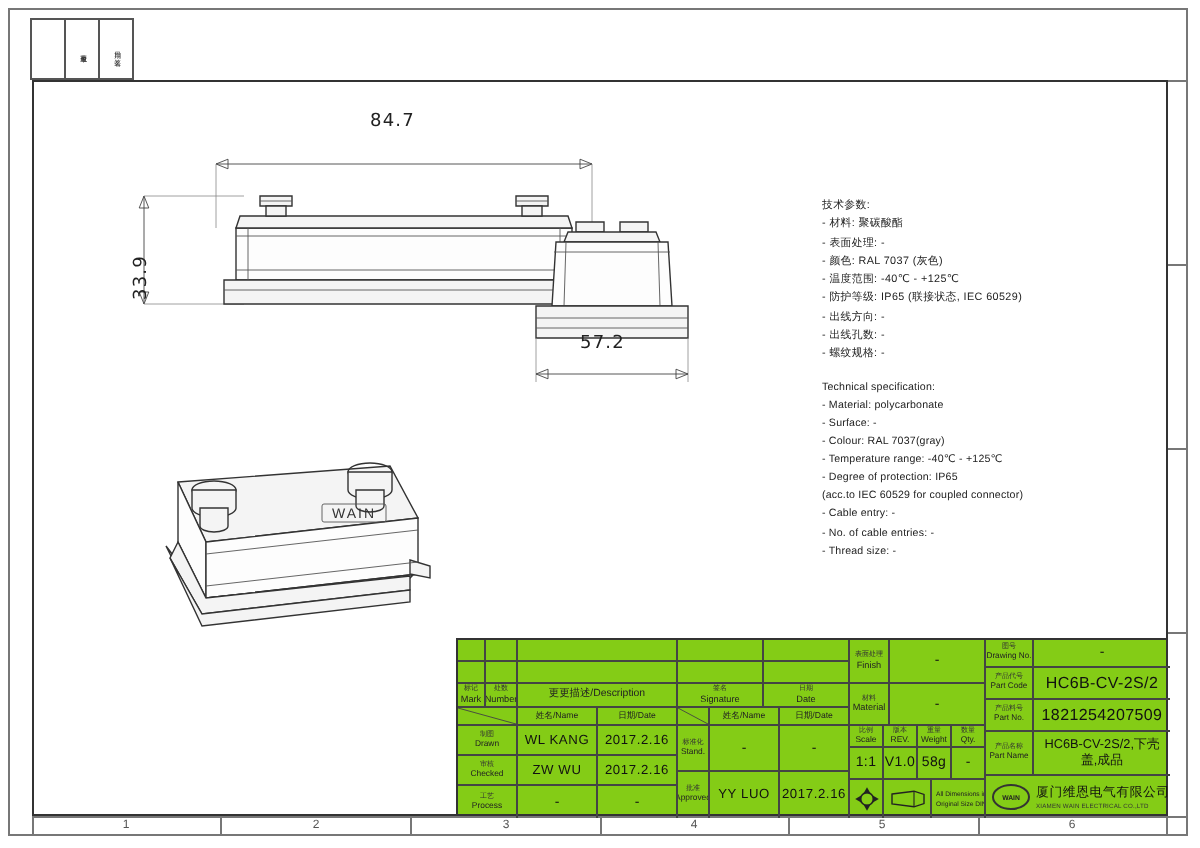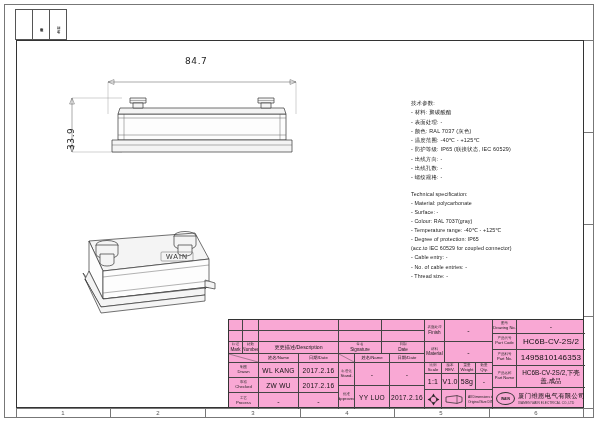--- a/index.html
+++ b/index.html
@@ -36,21 +36,21 @@
   .dim-text.vert{transform-origin:left top;transform:rotate(-90deg);}
 
   
   .specs{position:absolute;left:411px;top:99px;width:175px;font-size:5.2px;line-height:1.72;color:#222;}
   .specs .zh{font-size:5.4px;letter-spacing:.2px;}
   .specs .en{font-size:5.3px;letter-spacing:.1px;}
   .specs .gap{height:7px;}
   .specs div{white-space:nowrap;}
 
   
-  .tblock{position:absolute;left:228px;top:319px;width:356px;height:89px;border:1.2px solid #333;box-sizing:border-box;background:#f9a8d4;}
+  .tblock{position:absolute;left:228px;top:319px;width:356px;height:89px;border:1.2px solid #333;box-sizing:border-box;background:#84cc16;}
   .tb-cell{position:absolute;box-sizing:border-box;border-right:.7px solid #444;border-bottom:.7px solid #444;display:flex;flex-direction:column;align-items:center;justify-content:center;overflow:hidden;}
   .tb-cell.nb{border-bottom:none;}
   .tb-cell.nr{border-right:none;}
   .lbl-zh{font-size:3.5px;color:#333;line-height:1.1;white-space:nowrap;}
   .lbl-en{font-size:4.6px;color:#222;line-height:1.1;white-space:nowrap;}
   .val{font-size:7px;color:#111;white-space:nowrap;letter-spacing:.2px;}
   .val-xs{font-size:4.6px;color:#111;line-height:1.15;text-align:center;}
   .val-hand{font-size:6.6px;color:#111;white-space:nowrap;letter-spacing:.3px;}
   .dash{font-size:7px;color:#111;}
   .diag{position:absolute;left:0;top:0;width:100%;height:100%;pointer-events:none;}
@@ -134,20 +134,44 @@
       <line class="ln-thin" x1="158" y1="30.5" x2="174" y2="30.5"></line>
 
       <line class="ln-thin" x1="24" y1="44" x2="24" y2="70"></line>
       <line class="ln-thin" x1="180" y1="44" x2="180" y2="70"></line>
       <line class="ln-thin" x1="18" y1="65" x2="186" y2="65"></line>
     </svg>
     <div class="dim-text" style="left:85px;top:-14px;">84.7</div>
     <div class="dim-text vert" style="left:-34px;top:80px;">33.9</div>
   </div>
 
+  <div class="view" style="left:248px;top:105px;">
+    <svg width="130" height="95" viewBox="0 0 130 95">
+
+      <path class="fillcap" d="M40,6 L54,6 L54,11 L40,11 Z"></path>
+      <path class="fillcap" d="M62,6 L76,6 L76,11 L62,11 Z"></path>
+      <path class="fillcap" d="M36,11 L80,11 L82,16 L34,16 Z"></path>
+
+      <path class="fillbody" d="M30,16 L86,16 L88,48 L28,48 Z"></path>
+      <line class="ln-thin" x1="35" y1="16" x2="34" y2="48"></line>
+      <line class="ln-thin" x1="81" y1="16" x2="82" y2="48"></line>
+      <line class="ln-thin" x1="29" y1="21" x2="87" y2="21"></line>
+
+      <path class="fillcap" d="M20,48 L96,48 L96,64 L20,64 Z"></path>
+      <line class="ln-thin" x1="20" y1="54" x2="96" y2="54"></line>
+      <line class="ln-thin" x1="20" y1="59" x2="96" y2="59"></line>
+
+      <line class="extln" x1="20" y1="64" x2="20" y2="86"></line>
+      <line class="extln" x1="96" y1="64" x2="96" y2="86"></line>
+      <line class="dimln" x1="20" y1="82" x2="96" y2="82"></line>
+      <path class="dimln" d="M20,82 l6,-2.4 l0,4.8 z" fill="#444" stroke="none"></path>
+      <path class="dimln" d="M96,82 l-6,-2.4 l0,4.8 z" fill="#444" stroke="none"></path>
+    </svg>
+    <div class="dim-text" style="left:42px;top:62px;">57.2</div>
+  </div>
 
   <div class="view" style="left:45px;top:225px;">
     <svg width="175" height="105" viewBox="0 0 175 105">
 
       <path class="fillcap" d="M44,16 L150,8 L164,34 L58,46 Z"></path>
 
       <path class="fillbody" d="M44,16 L58,46 L58,74 L44,46 Z"></path>
       <path class="fillbody" d="M58,46 L164,34 L164,62 L58,74 Z"></path>
 
       <path class="fillcap" d="M38,48 L52,76 L158,66 L164,60 L164,62 L58,74 Z"></path>
@@ -383,21 +407,21 @@
     </div>
     <div class="tb-cell nr" style="left:288px;top:14px;width:68px;height:16px;">
       <span class="val" style="font-size:8px;">HC6B-CV-2S/2</span>
     </div>
 
     <div class="tb-cell" style="left:264px;top:30px;width:24px;height:16px;">
       <span class="lbl-zh">产品料号</span>
       <span class="lbl-en" style="font-size:4.1px;">Part No.</span>
     </div>
     <div class="tb-cell nr" style="left:288px;top:30px;width:68px;height:16px;">
-      <span class="val" style="font-size:8px;">1495810146353</span>
+      <span class="val" style="font-size:8px;">1821254207509</span>
     </div>
 
     <div class="tb-cell" style="left:264px;top:46px;width:24px;height:22px;">
       <span class="lbl-zh">产品名称</span>
       <span class="lbl-en" style="font-size:4.1px;">Part Name</span>
     </div>
     <div class="tb-cell nr" style="left:288px;top:46px;width:68px;height:22px;padding:0 2px;">
       <span class="val-xs" style="font-size:6.4px;white-space:normal;">HC6B-CV-2S/2,下壳盖,成品</span>
     </div>
 

